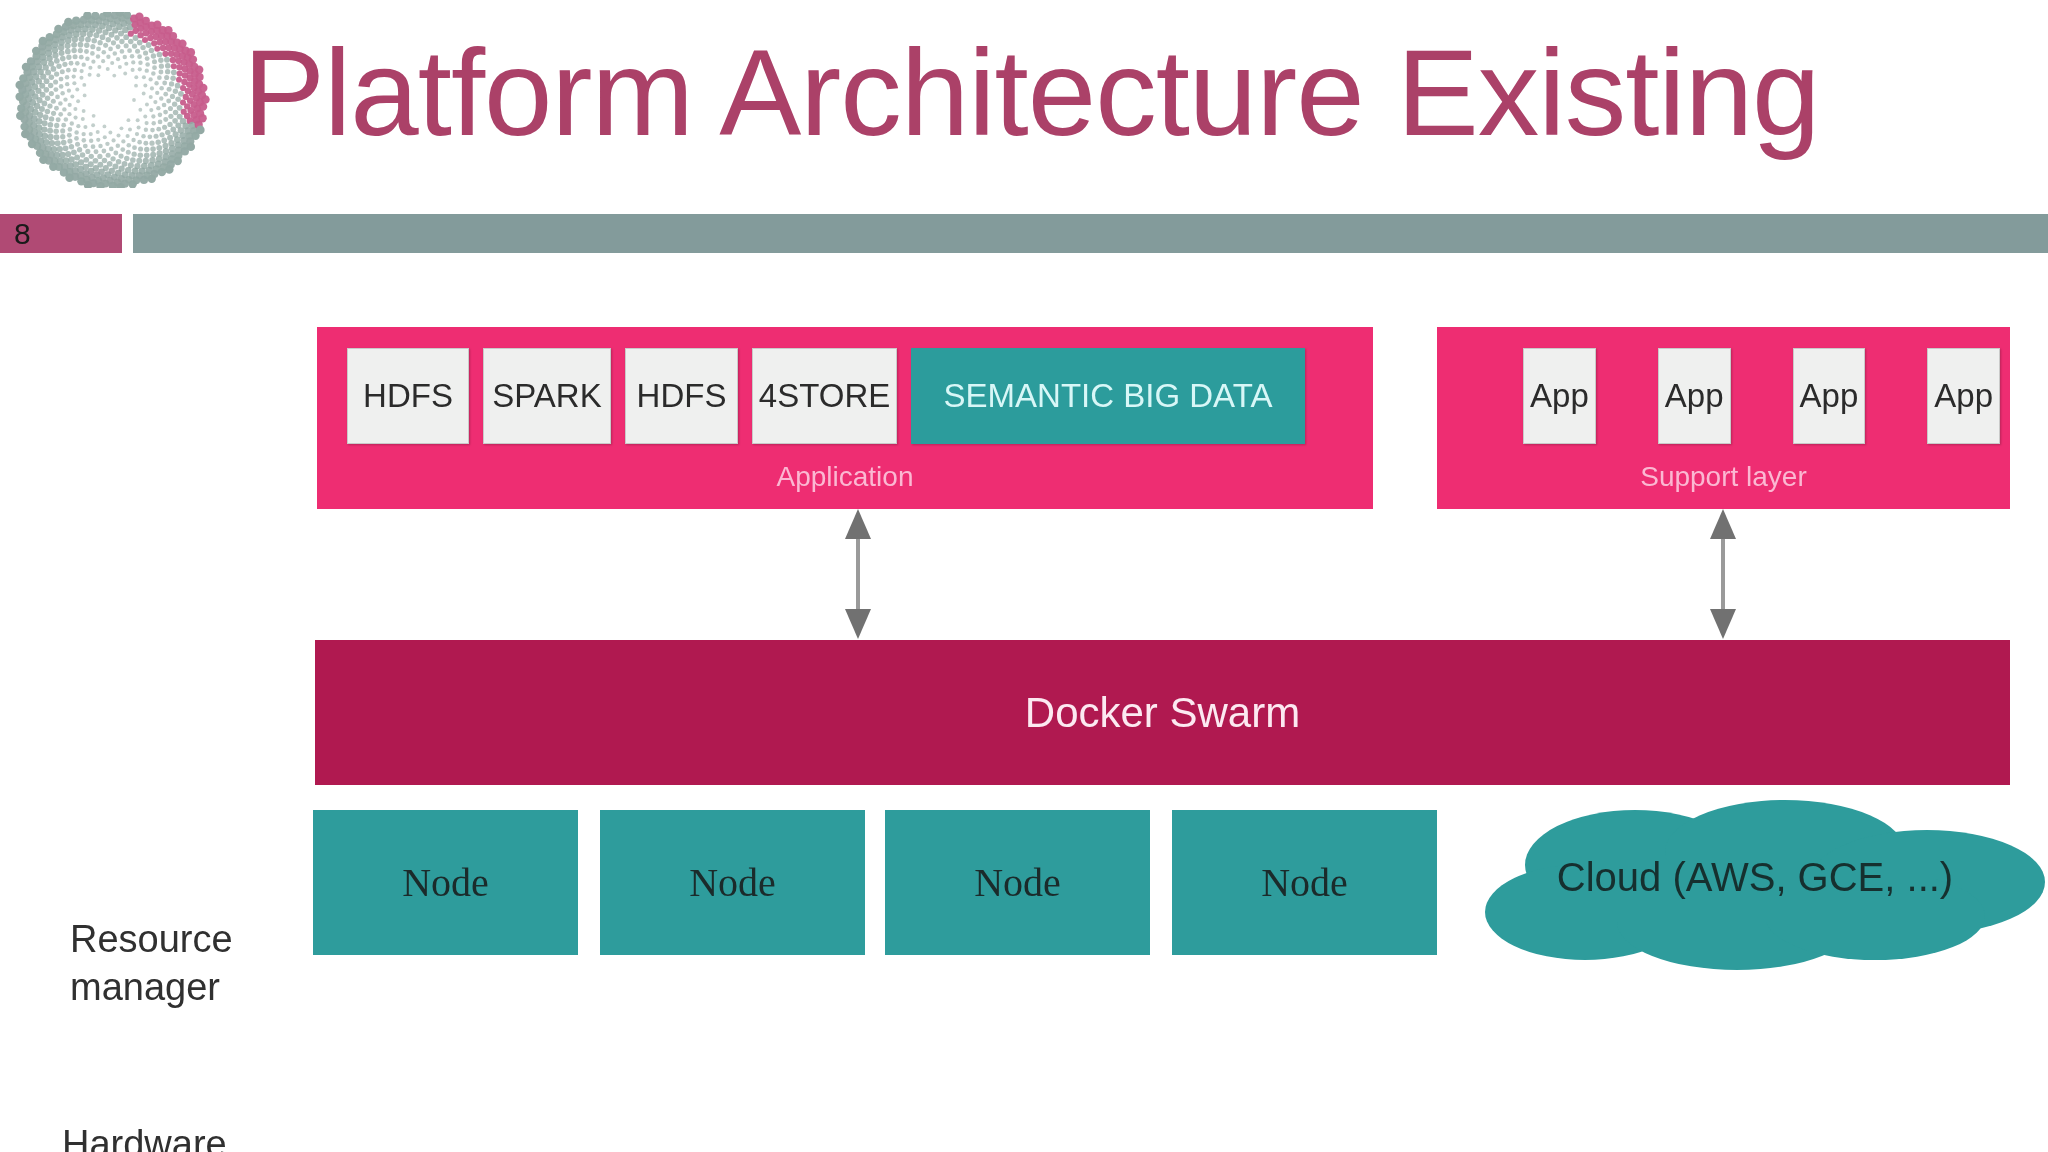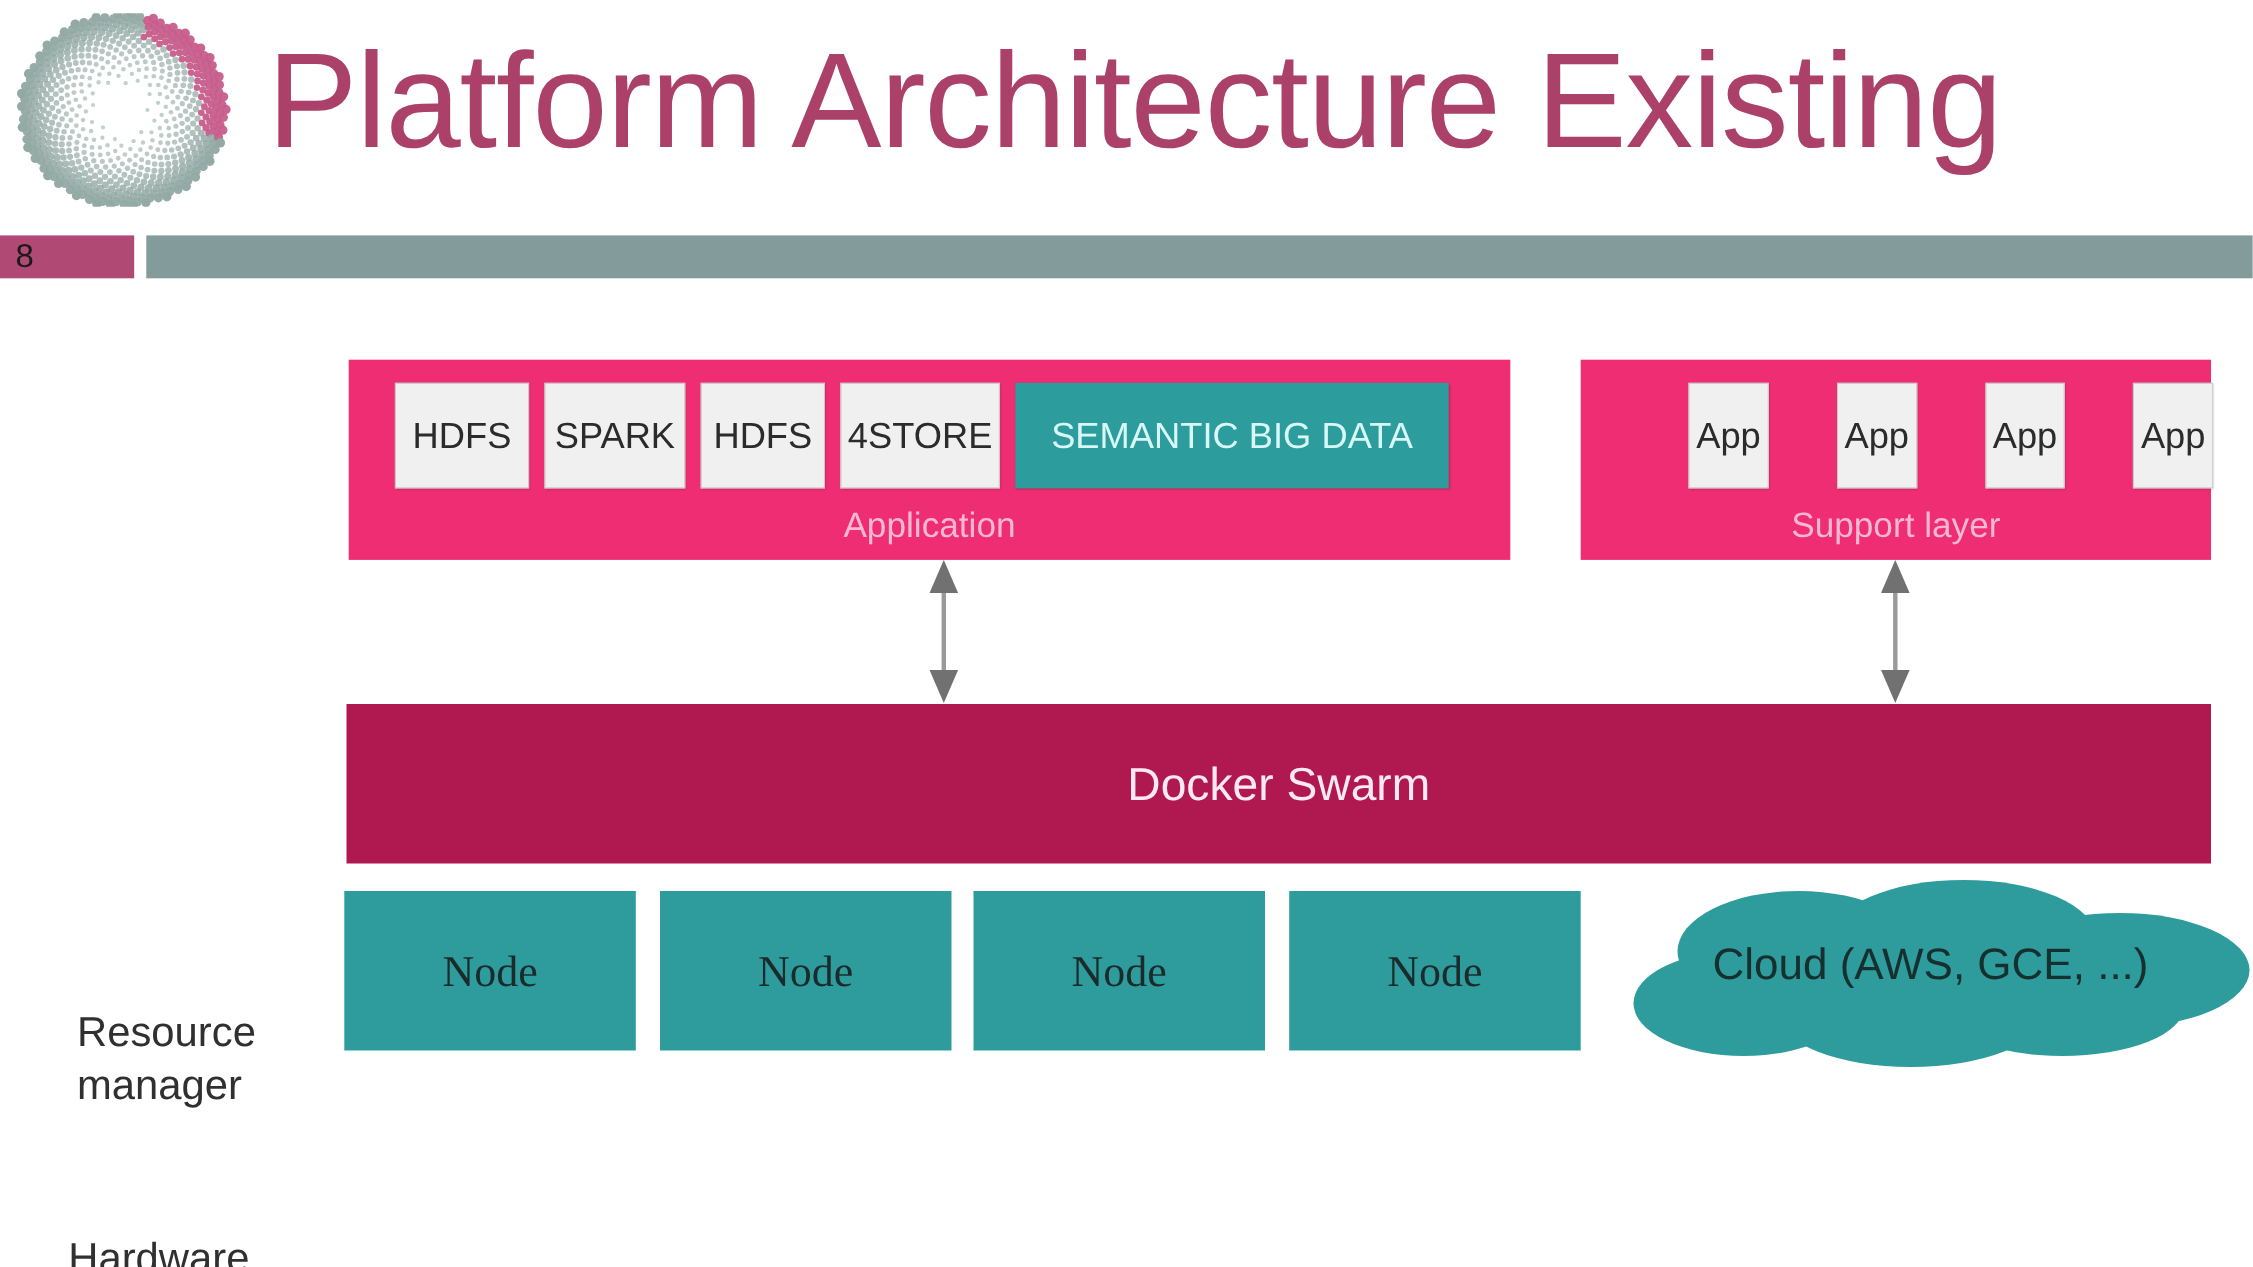--- a/index.html
+++ b/index.html
@@ -112,21 +112,21 @@
   }
   #support-panel {
     left: 1437px;
     top: 67px;
     width: 573px;
     height: 182px;
   }
 
   .chip-row {
     position: absolute;
-    left: 16px; top: 20px;
+    left: 4px; top: 20px;
     width: 100%;
     height: 98px;
     display: flex;
     align-items: center;
     box-sizing: border-box;
   }
   #application-panel .chip-row { padding-left: 26px; }
   #support-panel .chip-row { padding-left: 34px; }
 
   .white-chip {
@@ -167,21 +167,21 @@
     white-space: nowrap;
   }
 
   .panel-caption {
     position: absolute;
     bottom: 8px;
     left: 0;
     width: 100%;
     text-align: center;
     color: #fbb8d2;
-    font-size: 32px;
+    font-size: 28px;
     font-weight: 400;
     line-height: 48px;
     font-family: "Liberation Sans", sans-serif;
   }
   #application-panel .panel-caption { padding-right: 10px; }
 
   
   .v-arrow {
     position: absolute;
     width: 40px;

